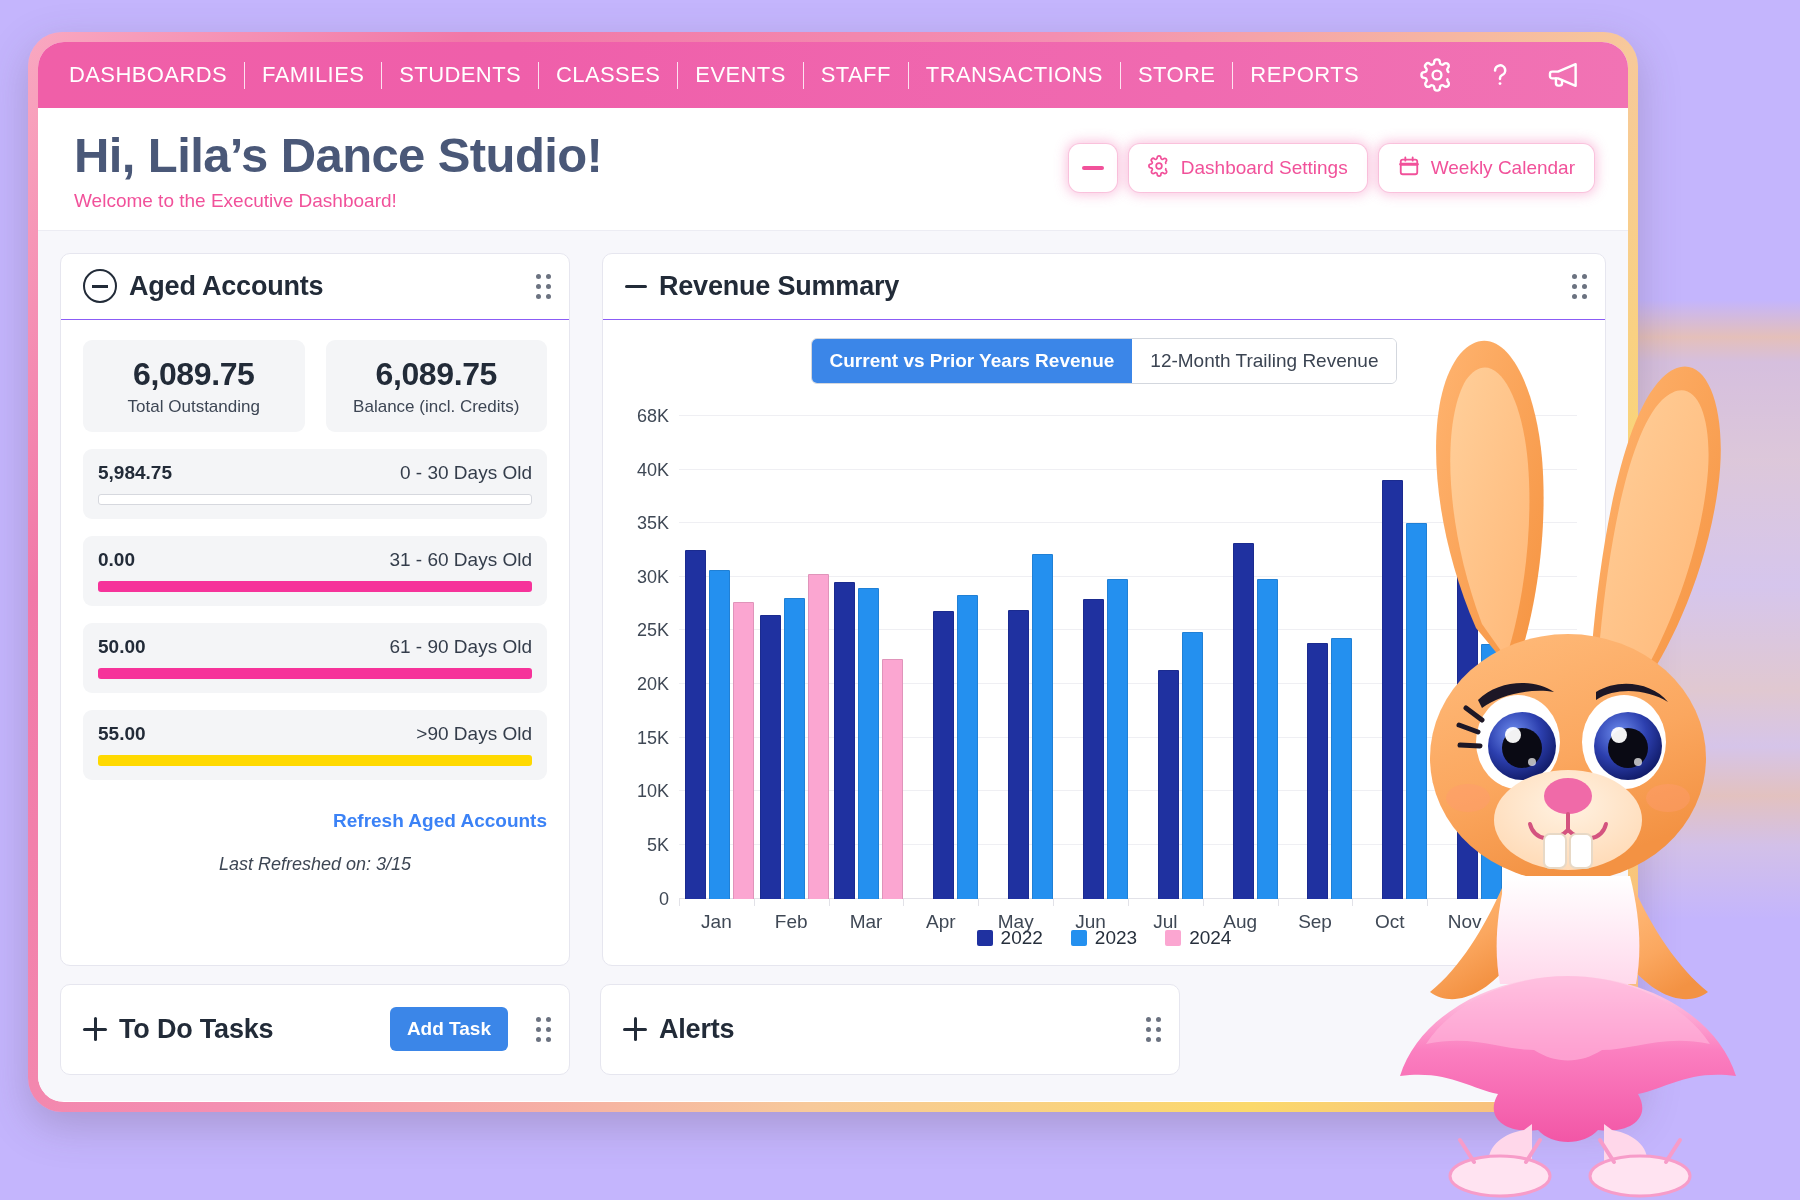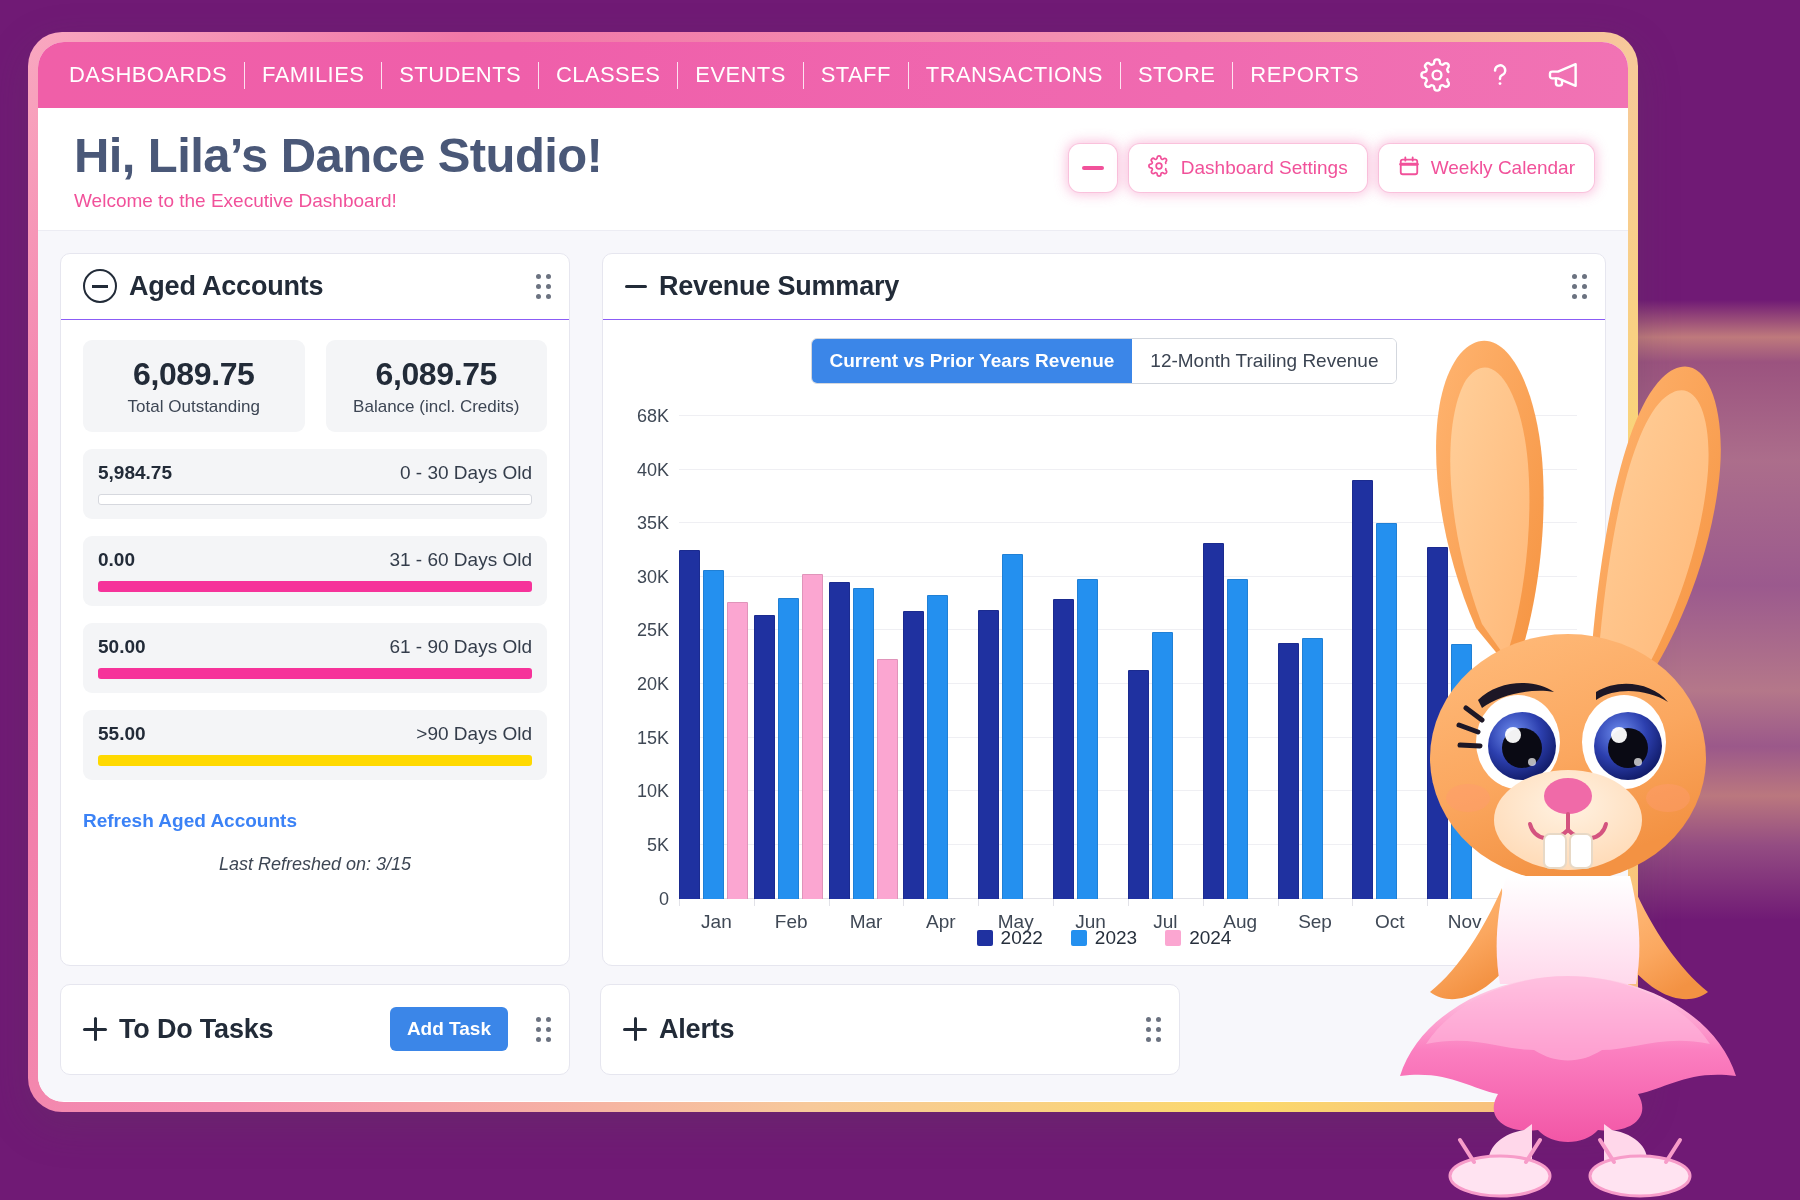--- a/index.html
+++ b/index.html
@@ -2,21 +2,21 @@
 <html><head>
 <meta charset="utf-8">
 <style>
   * { box-sizing: border-box; margin: 0; padding: 0; }
   html, body {
     width: 1800px; height: 1200px;
     background: #ffffff;
     font-family: "Liberation Sans", sans-serif;
     overflow: hidden;
   }
-  #stage { position: relative; width: 1800px; height: 1200px; background:#701a75; }
+  #stage { position: relative; width: 1800px; height: 1200px; background:#c4b5fd; }
 
   
   .frame {
     position: absolute;
     left: 28px; top: 32px;
     width: 1610px; height: 1080px;
     border-radius: 34px;
     background: linear-gradient(128deg,#f9a8c0 0%,#f178a8 18%,#f48fb1 42%,#f7c99a 66%,#fbd96b 84%,#f6b38a 100%);
     padding: 10px;
     box-shadow: 0 14px 42px rgba(90,70,90,.26);
@@ -146,21 +146,21 @@
   }
   .bucket-top { display:flex; justify-content:space-between; align-items:baseline; }
   .bucket .amt { font-size: 19px; font-weight:700; color:#222b38; }
   .bucket .lbl { font-size: 19px; color:#343d4b; }
   .bar { margin-top: 10px; height: 11px; border-radius: 3px; }
   .bar.empty { background:#ffffff; border:1px solid #d6d8de; }
   .bar.pink { background:#f6339a; }
   .bar.yellow { background:#ffd900; }
 
   .refresh-link {
-    margin-top: 30px; text-align:left;
+    margin-top: 30px; text-align:right;
     color:#3b82f6; font-size:19px; font-weight:700; cursor:pointer;
   }
   .refresh-note {
     margin-top: 22px; text-align:center;
     color:#3d4654; font-size:18px; font-style: italic;
   }
 
   
   .revenue { flex: 1 1 auto; margin-left: 12px; }
   .rev-body { flex:1; padding: 18px 18px 10px; display:flex; flex-direction:column; }
@@ -182,21 +182,21 @@
   .chart { flex:1; position:relative; margin-top: 22px; }
   .plot { position:absolute; left:58px; right:10px; top:10px; bottom:56px; }
   .gridline { position:absolute; left:0; right:0; height:1px; background:#efeff3; }
   .ytick {
     position:absolute; right: calc(100% + 10px);
     transform: translateY(-50%);
     font-size: 18px; color:#3f4855; white-space:nowrap;
   }
   .axisline { position:absolute; left:0; right:0; bottom:0; height:1px; background:#e2e2e8; }
   .groups { position:absolute; left:0; right:0; top:0; bottom:0; display:flex; }
-  .group { flex:1; position:relative; display:flex; align-items:flex-end; justify-content:flex-start; gap:3px; }
+  .group { flex:1; position:relative; display:flex; align-items:flex-end; justify-content:flex-end; gap:3px; }
   .group .tickmark { position:absolute; left:0; bottom:-7px; width:1px; height:7px; background:#e2e2e8; }
   .bar3 { width: 21px; border-radius:1px 1px 0 0; }
   .xlab {
     position:absolute; bottom:-34px; left:0; right:0; text-align:center;
     font-size: 19px; color:#3f4855;
   }
   .legend {
     position:absolute; left:0; right:0; bottom: 6px;
     display:flex; justify-content:center; align-items:center; gap: 28px;
   }

